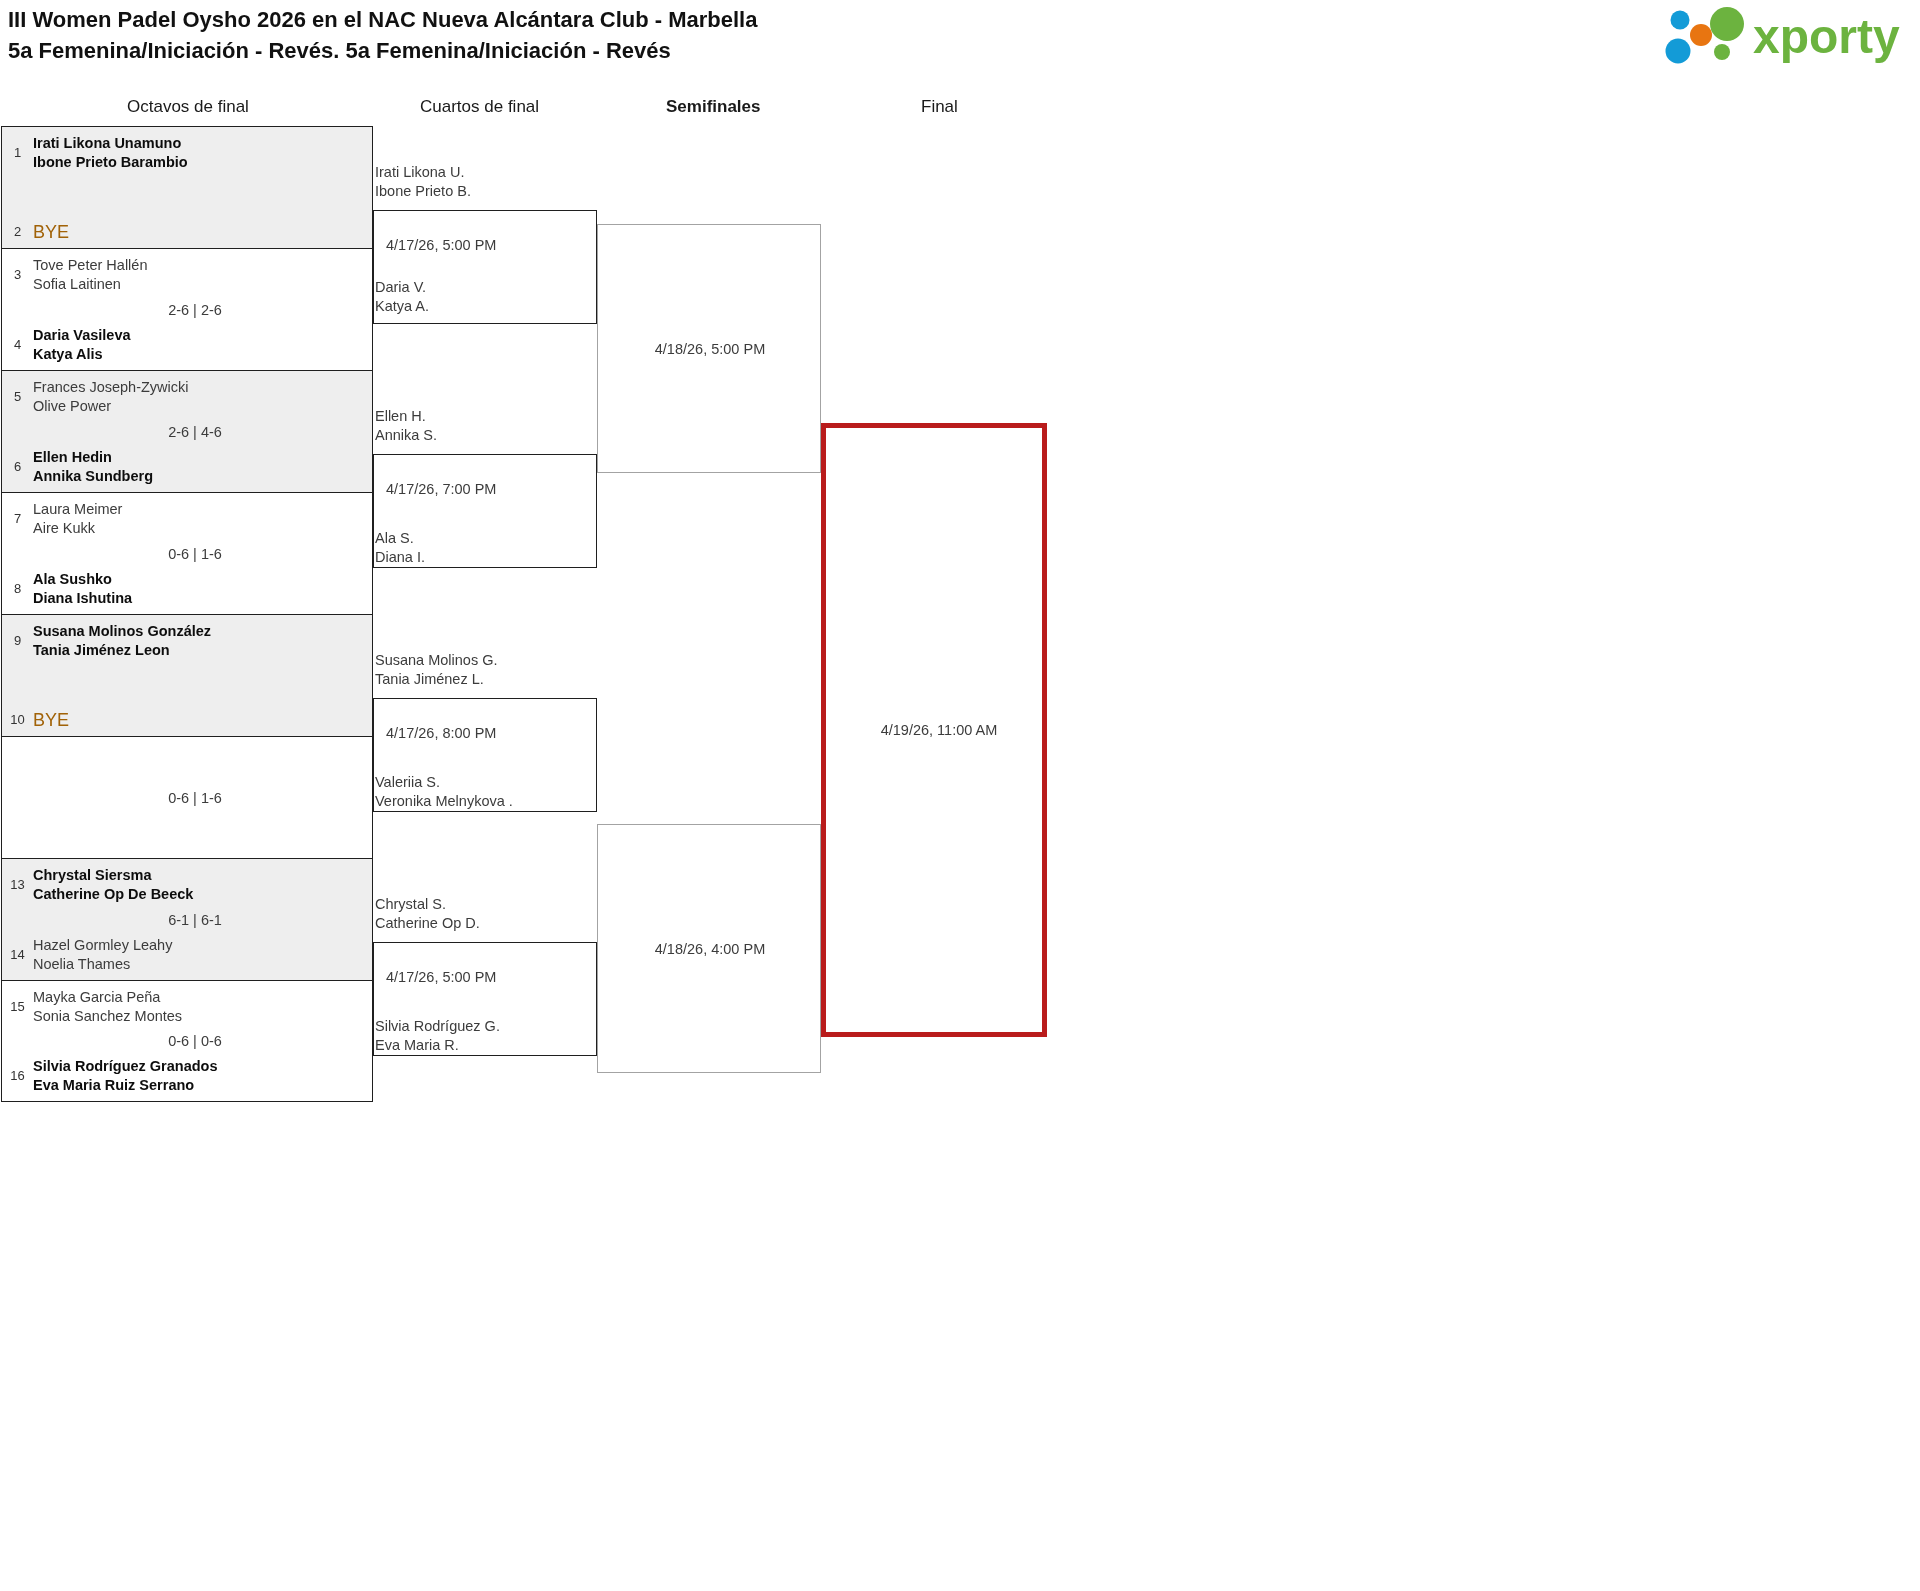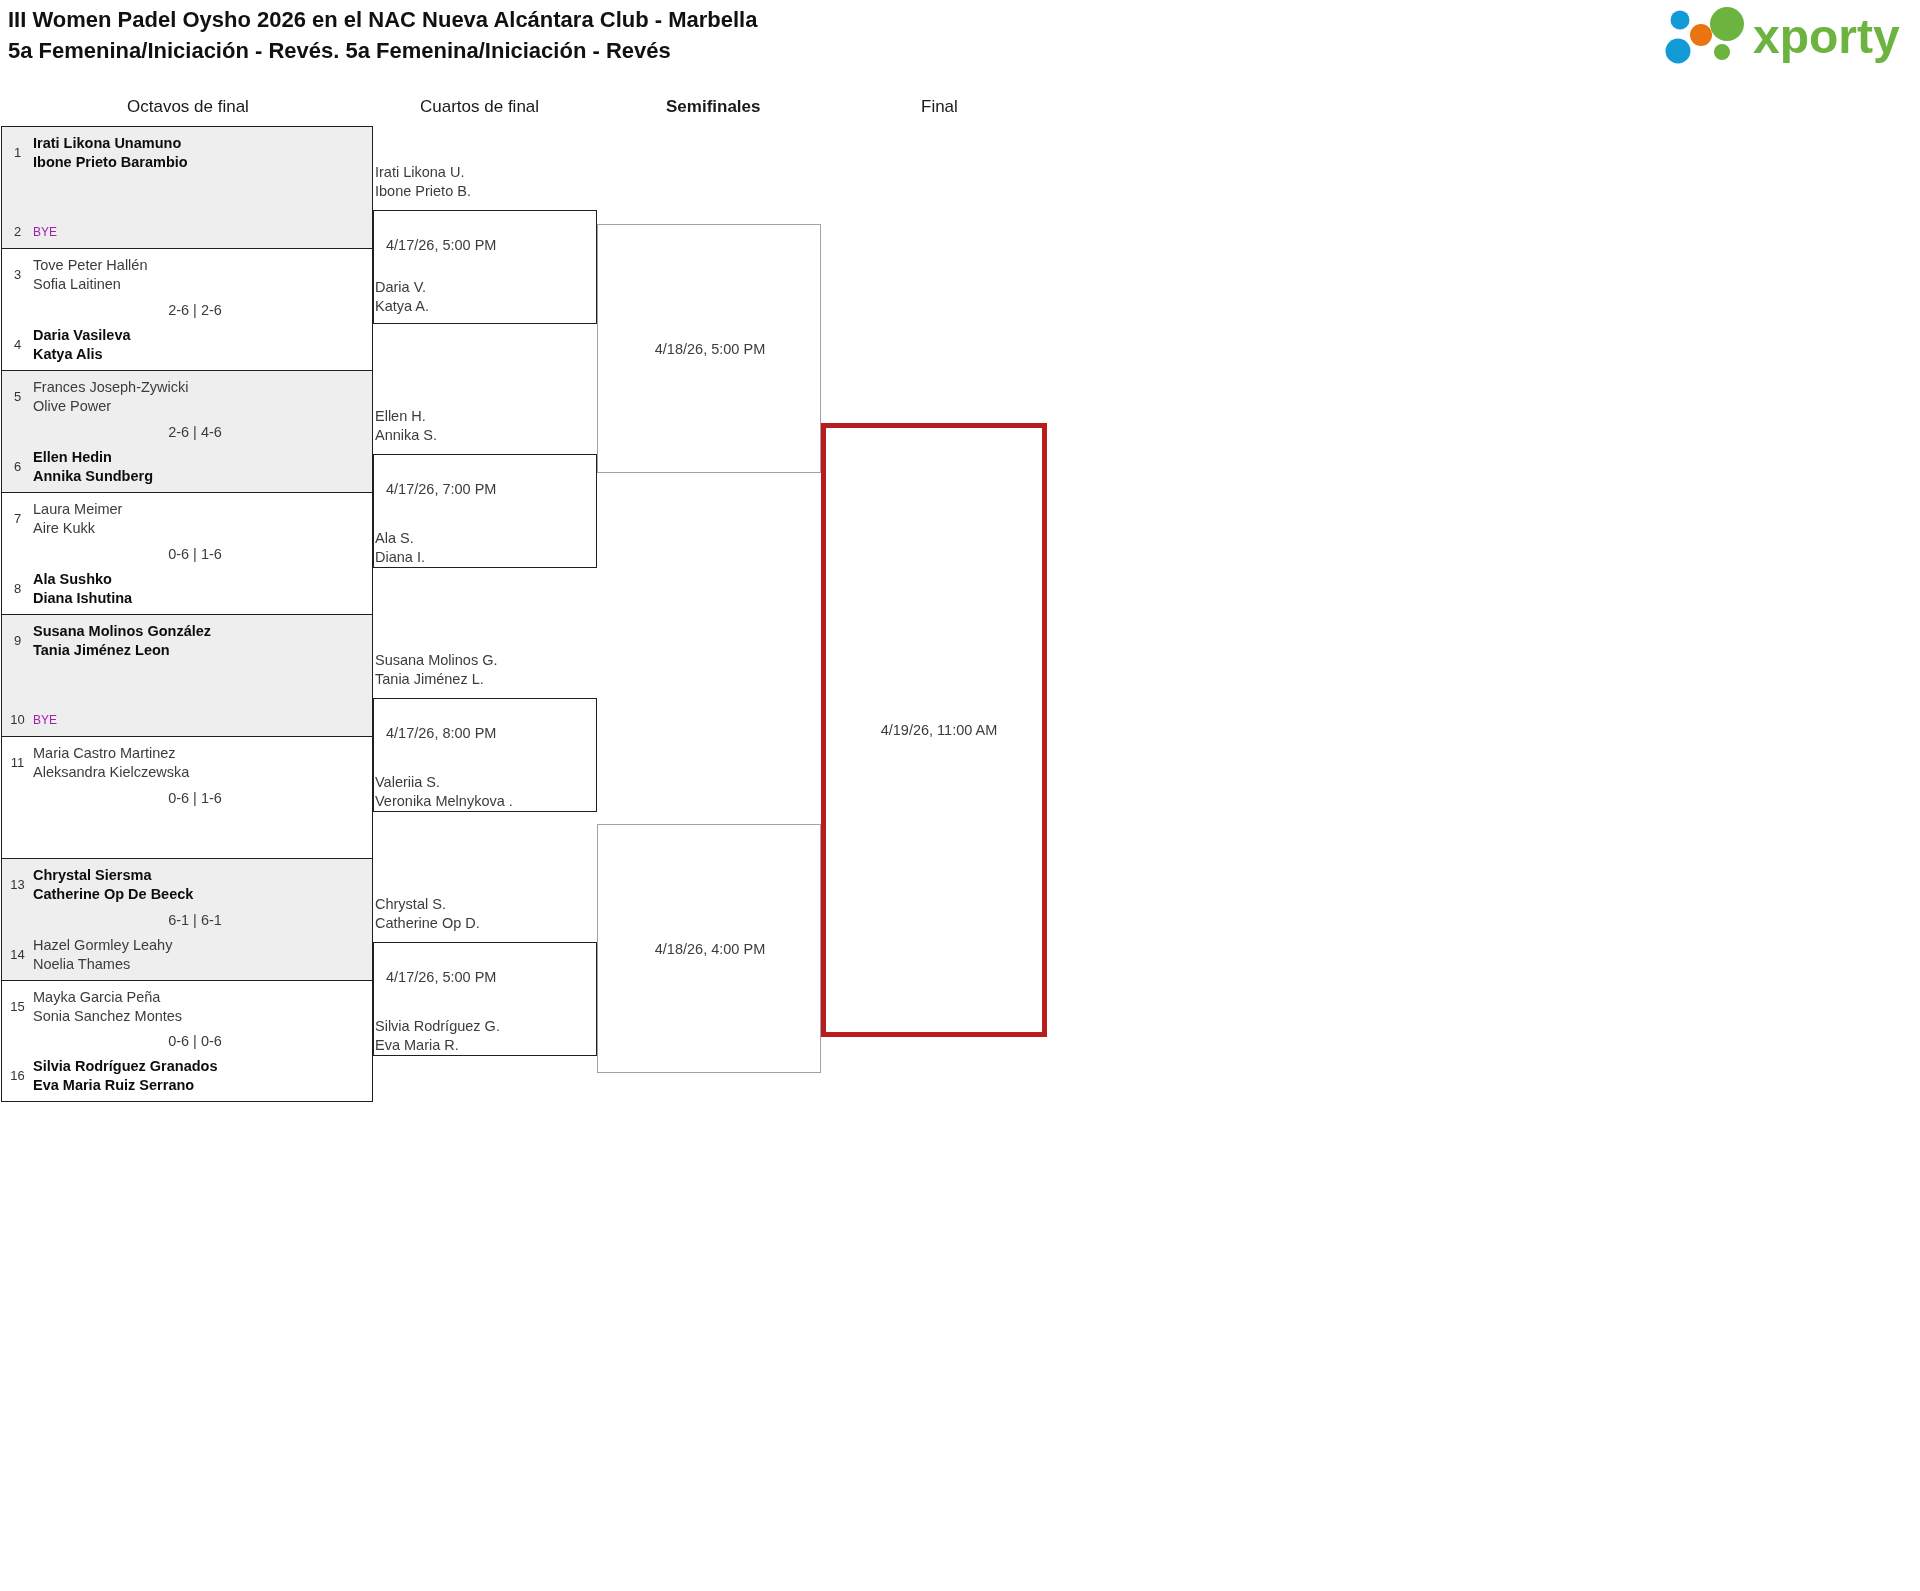--- a/index.html
+++ b/index.html
@@ -75,21 +75,21 @@
     font-size: 13px; color: #333333;
     line-height: 1;
   }
   .team {
     font-size: 14.5px; line-height: 18.5px;
     color: #3c3c3c;
     white-space: nowrap;
   }
   .team.win { color: #0d0d0d; font-weight: bold; }
   .team .ln { display: block; }
-  .team.bye { font-size: 12px; color: #a21caf; }
+  .team.bye { font-size: 18px; color: #a16207; }
 
   .score {
     position: absolute;
     left: 0; width: 372px;
     top: 50%; transform: translateY(-50%);
     text-align: center;
     font-size: 14.5px; color: #3c3c3c;
     padding-left: 14px;
   }
   .qf-box {
@@ -250,27 +250,20 @@
           </div>
         </div>
         <div class="slot bot">
           <div class="seed">10</div>
           <div class="team bye">
             <span class="ln">BYE</span>
           </div>
         </div>
       </div>
       <div class="r16-pair">
-        <div class="slot top">
-          <div class="seed">11</div>
-          <div class="team">
-            <span class="ln">Maria Castro Martinez</span>
-            <span class="ln">Aleksandra Kielczewska</span>
-          </div>
-        </div>
         <div class="score">0-6 | 1-6</div>
       </div>
       <div class="r16-pair shaded">
         <div class="slot top">
           <div class="seed">13</div>
           <div class="team win">
             <span class="ln">Chrystal Siersma</span>
             <span class="ln">Catherine Op De Beeck</span>
           </div>
         </div>

